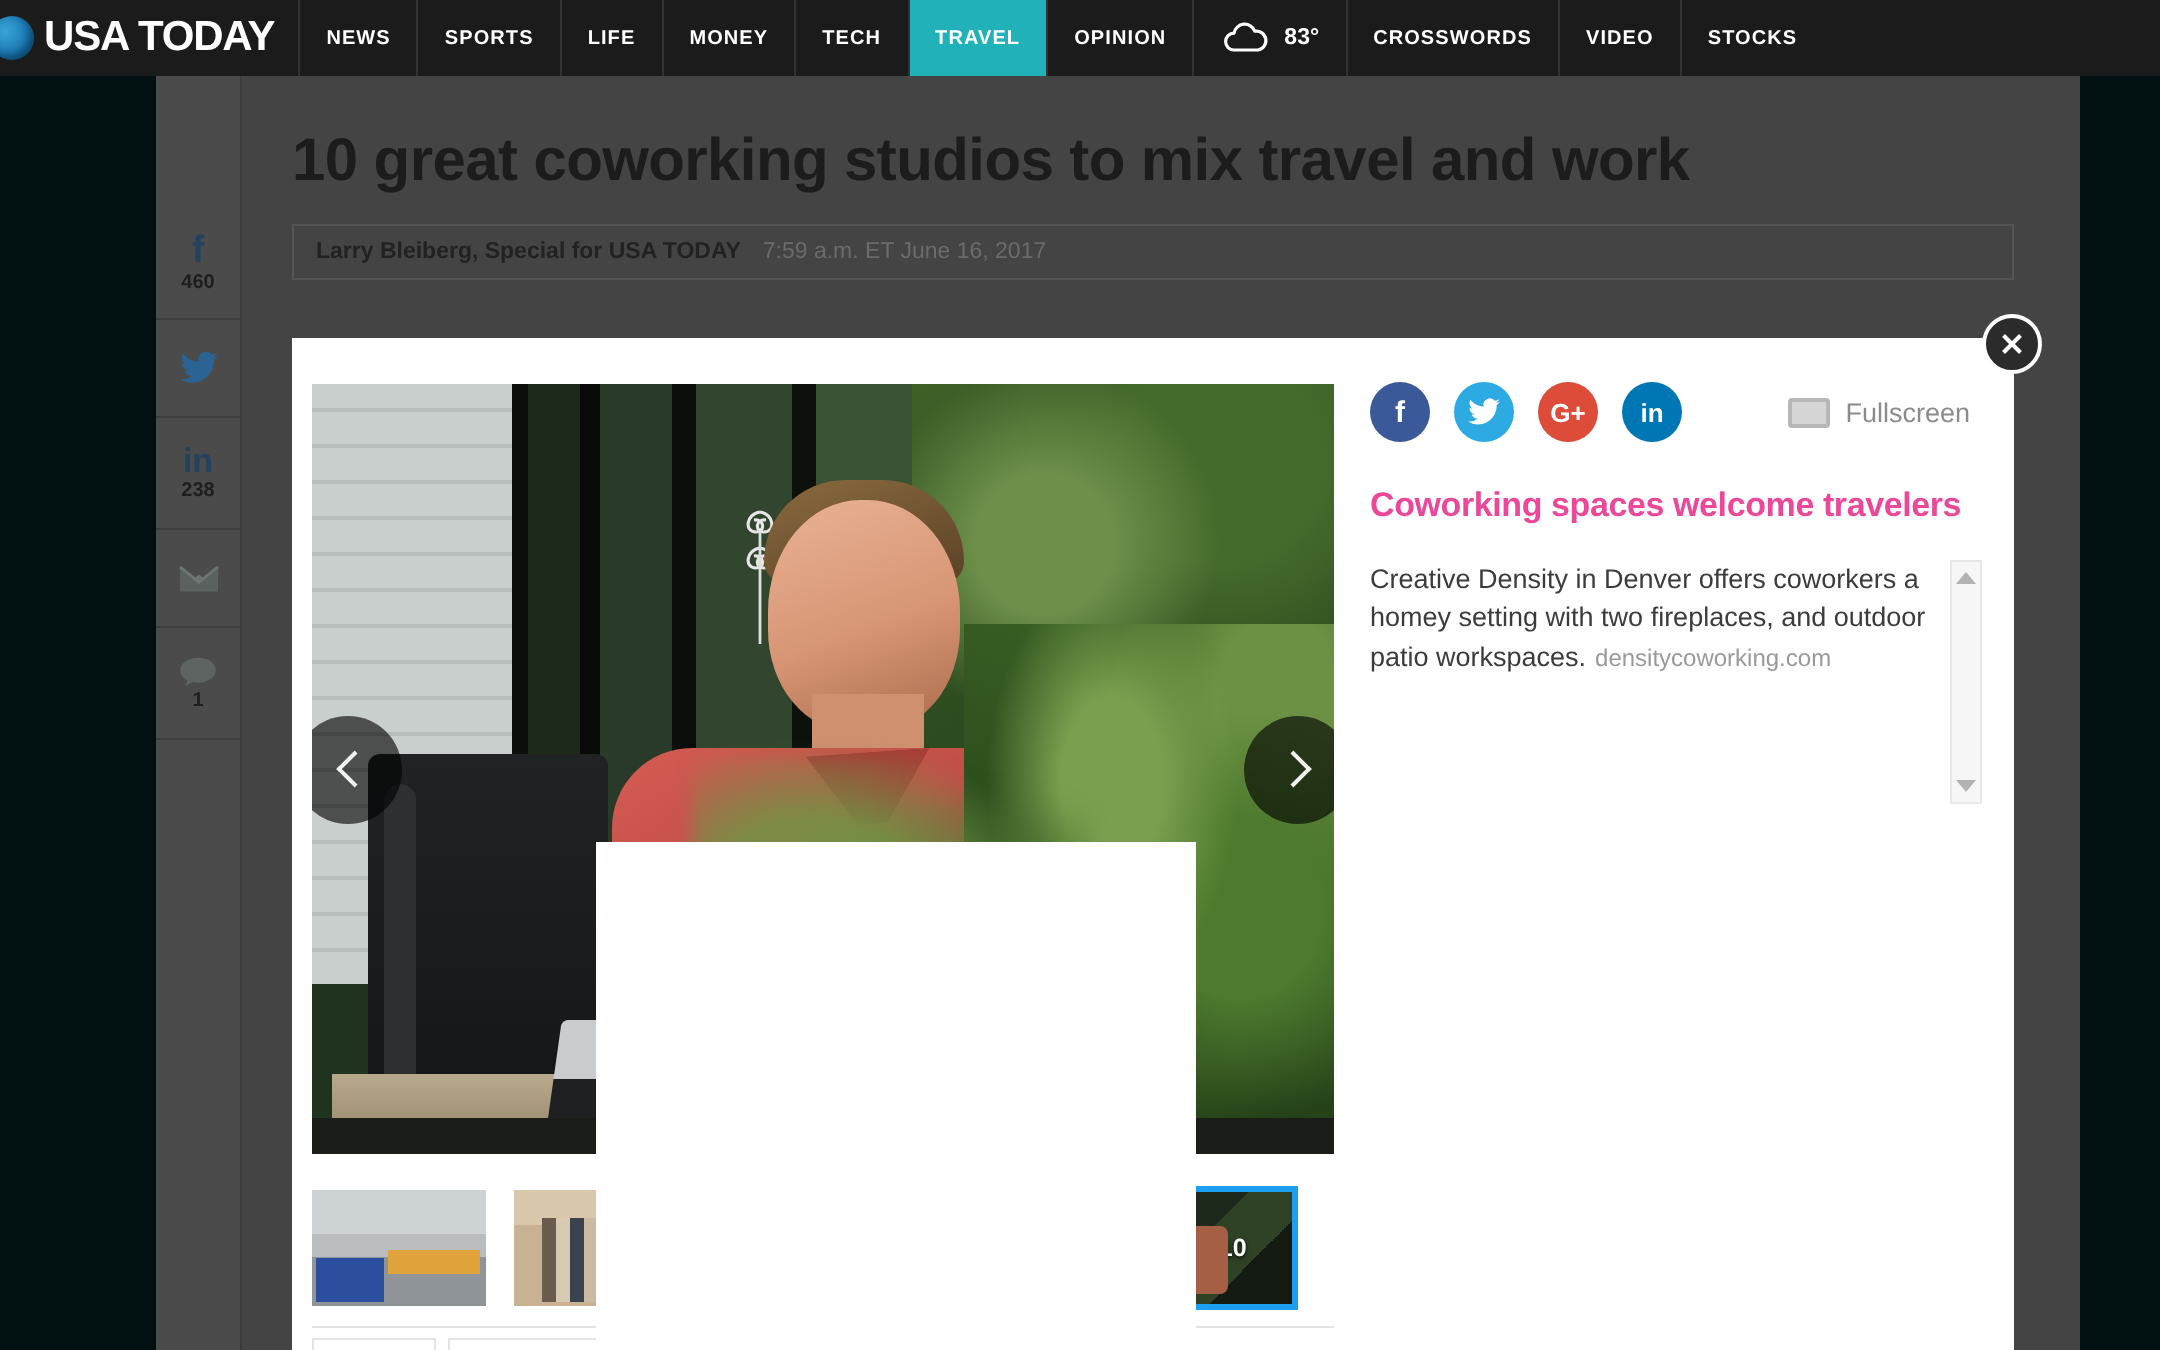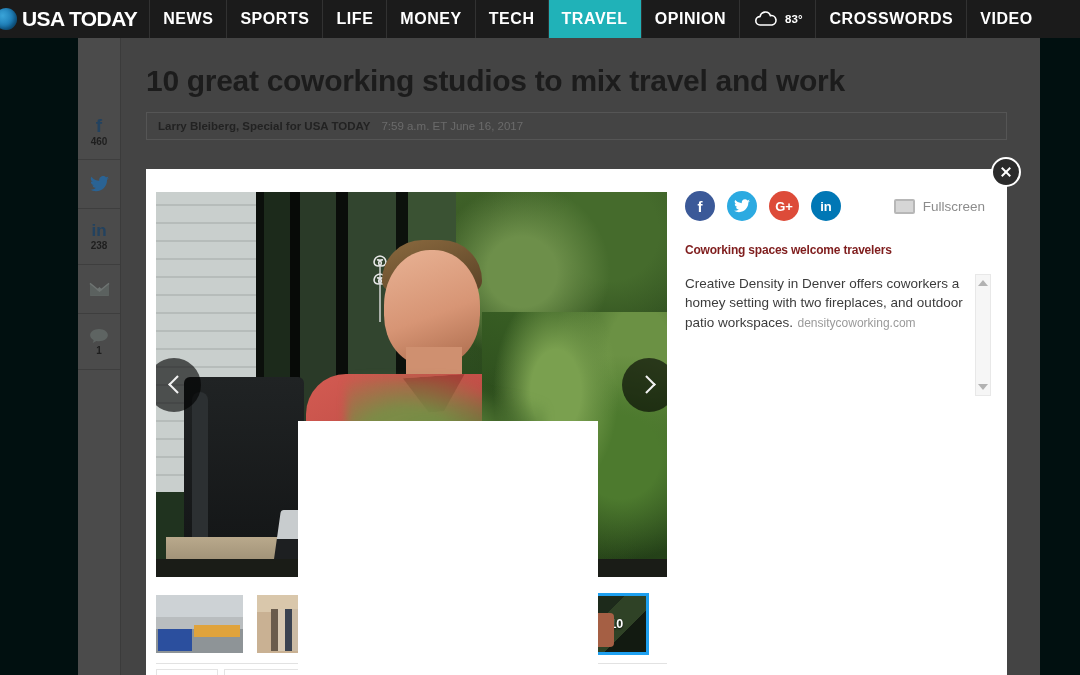--- a/index.html
+++ b/index.html
@@ -45,21 +45,21 @@
     margin-right: 5px; margin-left: -11px; flex: none;
     box-shadow: inset -2px -2px 4px rgba(0,0,0,.35);
   }
   .logo-text {
     color: #fff; font-weight: bold; font-size: 21px;
     letter-spacing: -0.6px; white-space: nowrap;
   }
   .nav-item {
     display: flex; align-items: center; justify-content: center;
     padding: 0 13px; height: 38px;
-    color: #ffffff; font-size: 16px; font-weight: bold;
+    color: #ffffff; font-size: 10px; font-weight: bold;
     letter-spacing: .55px; white-space: nowrap;
     border-left: 1px solid #323232; cursor: pointer;
   }
   .nav-item.active { background: #20b2b8; }
   .nav-weather {
     display: flex; align-items: center; gap: 6px;
     padding: 0 13px; height: 38px; border-left: 1px solid #323232;
     color: #fff; font-size: 11.5px; font-weight: bold; cursor: pointer;
   }
   .cloud-icon { width: 26px; height: 16px; position: relative; flex: none; }
@@ -286,21 +286,21 @@
   .fullscreen-btn {
     margin-left: auto; display: flex; align-items: center; gap: 8px;
     cursor: pointer; padding-right: 6px;
   }
   .fs-icon {
     width: 21px; height: 15px; border: 2px solid #b7b7b7;
     border-radius: 2px; background: #d6d6d6; flex: none;
   }
   .fs-label { color: #8c8c8c; font-size: 13.5px; }
   .cap-title {
-    margin-top: 22px; color: #7f1d1d; font-size: 12px;
+    margin-top: 22px; color: #ec4899; font-size: 17px;
     font-weight: bold; line-height: 1.22; letter-spacing: -.2px;
   }
   .cap-body-wrap {
     margin-top: 16px; position: relative;
     height: 122px; padding-right: 22px;
   }
   .cap-body { color: #3c3c3c; font-size: 13.5px; line-height: 1.44; }
   .cap-credit { color: #9a9a9a; font-size: 12px; }
   .cap-scroll {
     position: absolute; right: 0; top: 0; width: 16px; height: 122px;
@@ -361,20 +361,21 @@
       <span class="cloud-icon">
         <svg width="26" height="16" viewBox="0 0 26 16">
           <path d="M7 14 A4.2 4.2 0 0 1 7 5.6 A5.4 5.4 0 0 1 17.4 4.6 A4 4 0 0 1 19 14 Z" fill="none" stroke="#fff" stroke-width="1.6" stroke-linejoin="round"></path>
         </svg>
       </span>
       <span>83°</span>
     </div>
 
     <div class="nav-item">CROSSWORDS</div>
     <div class="nav-item">VIDEO</div>
+    <div class="nav-item">STOCKS</div>
 
   </div>
 
   <div class="headline">10 great coworking studios to mix travel and work</div>
 
   <div class="byline-box">
     <span class="byline-author">Larry Bleiberg, Special for USA TODAY</span>
     <span class="byline-time">7:59 a.m. ET June 16, 2017</span>
   </div>
 

